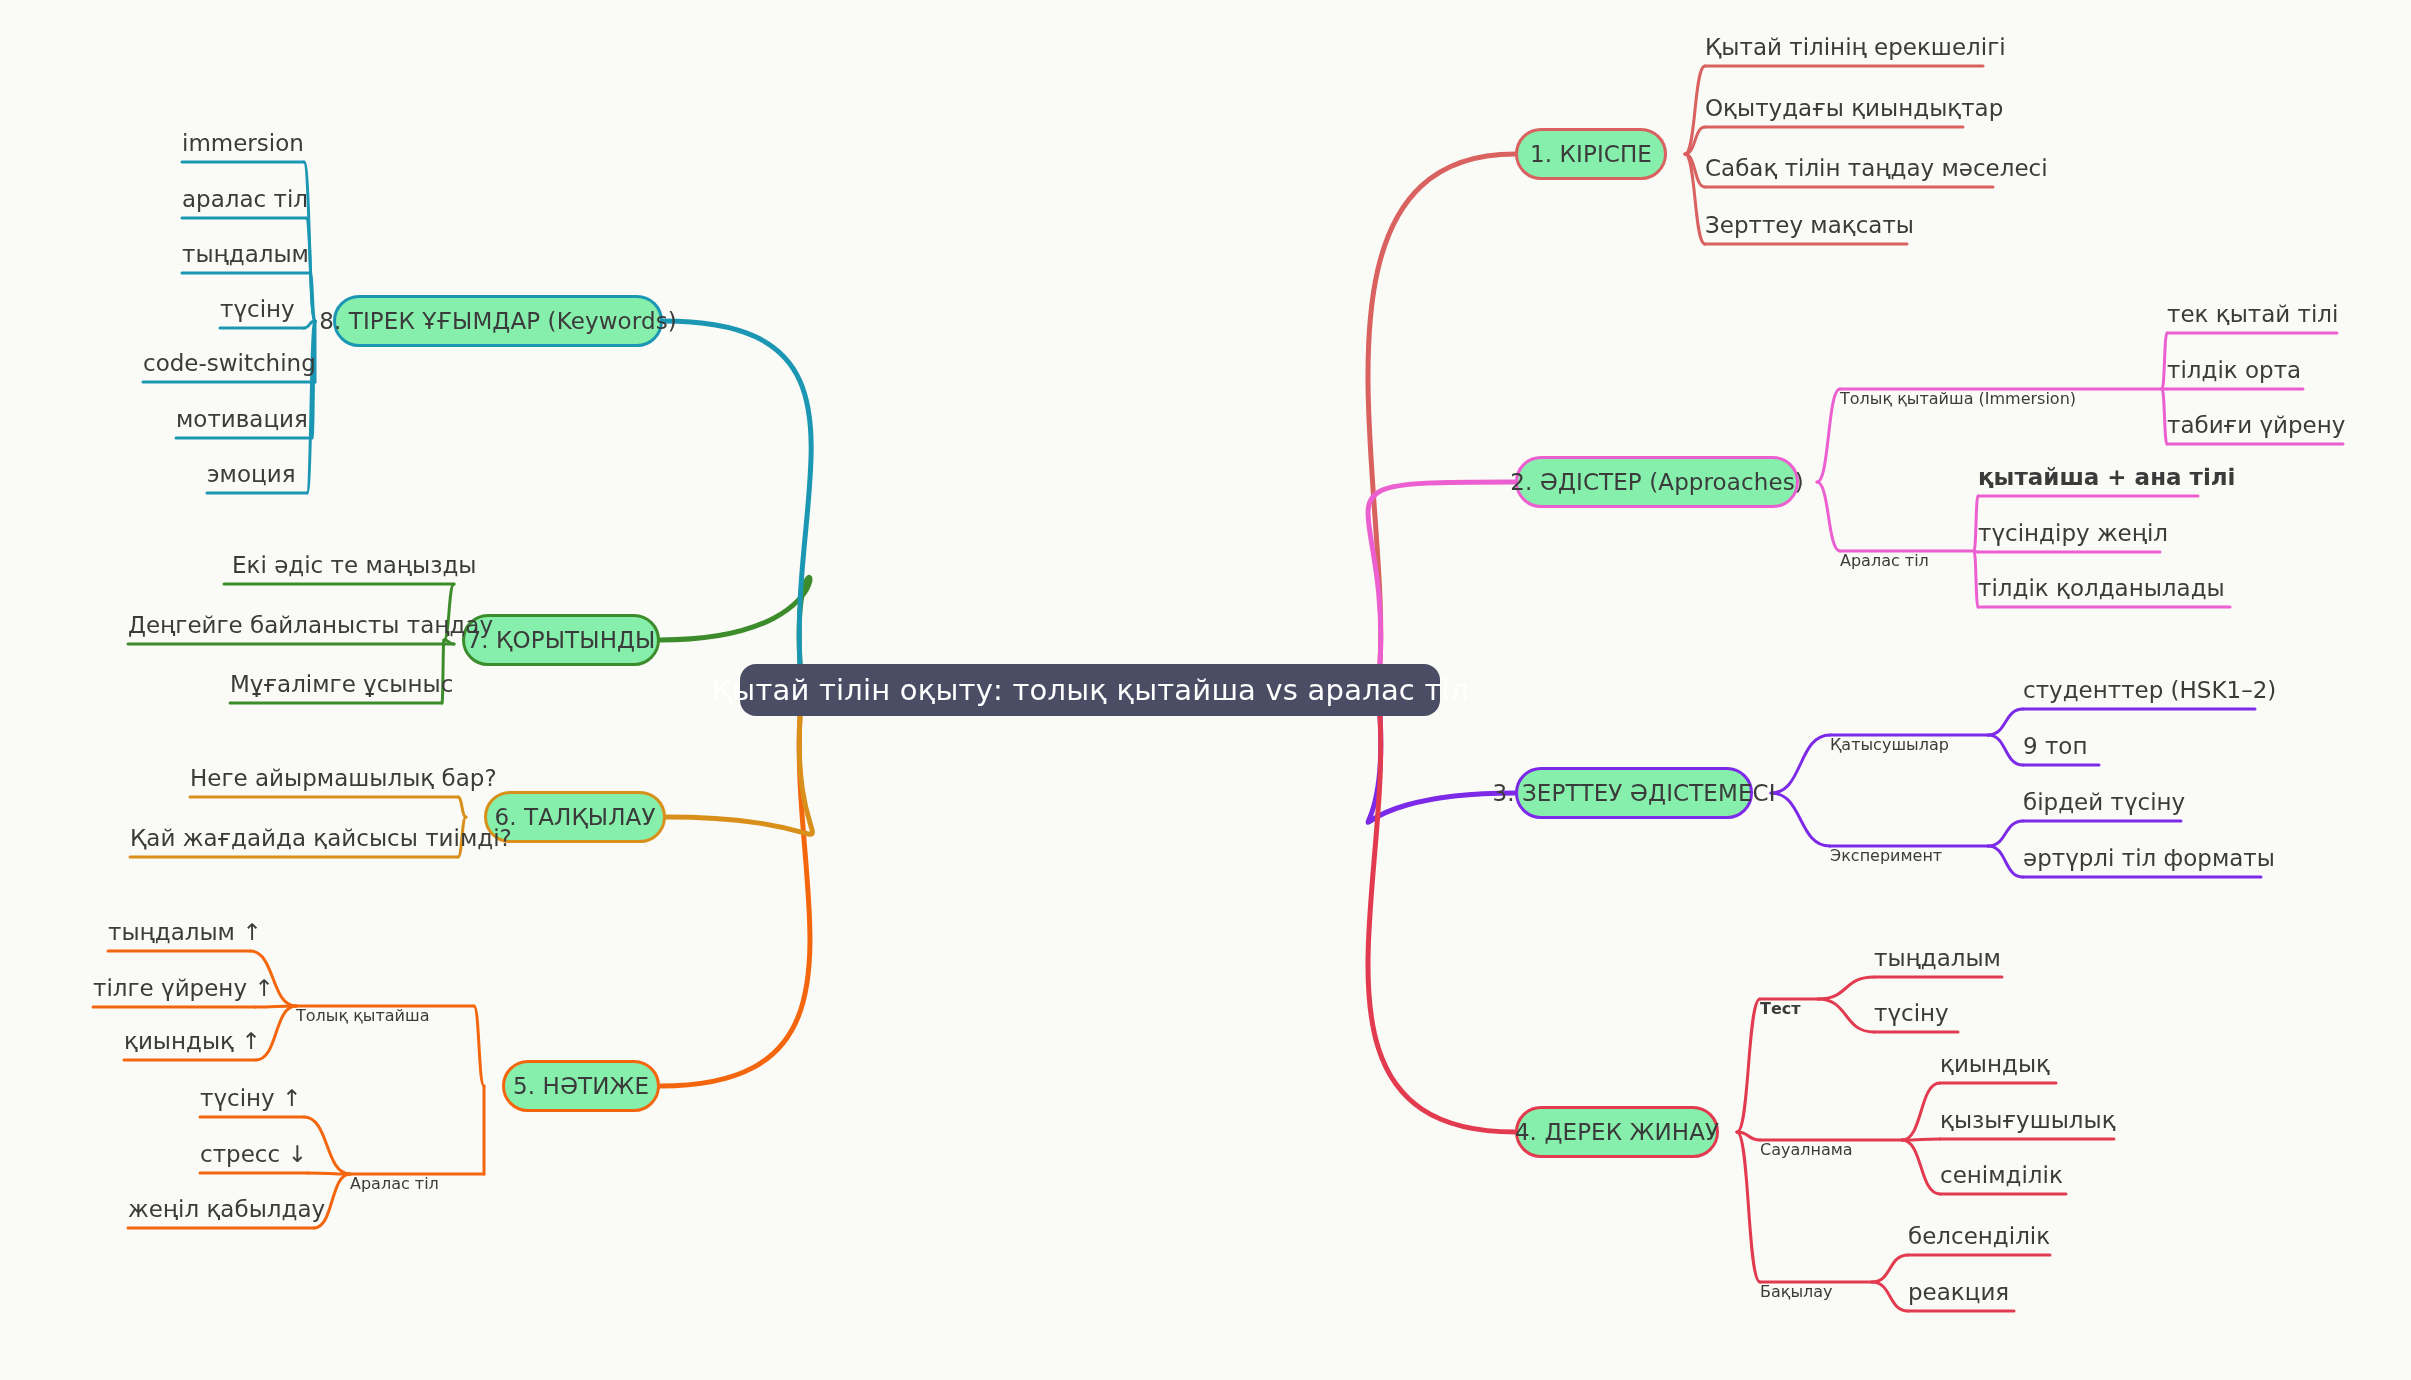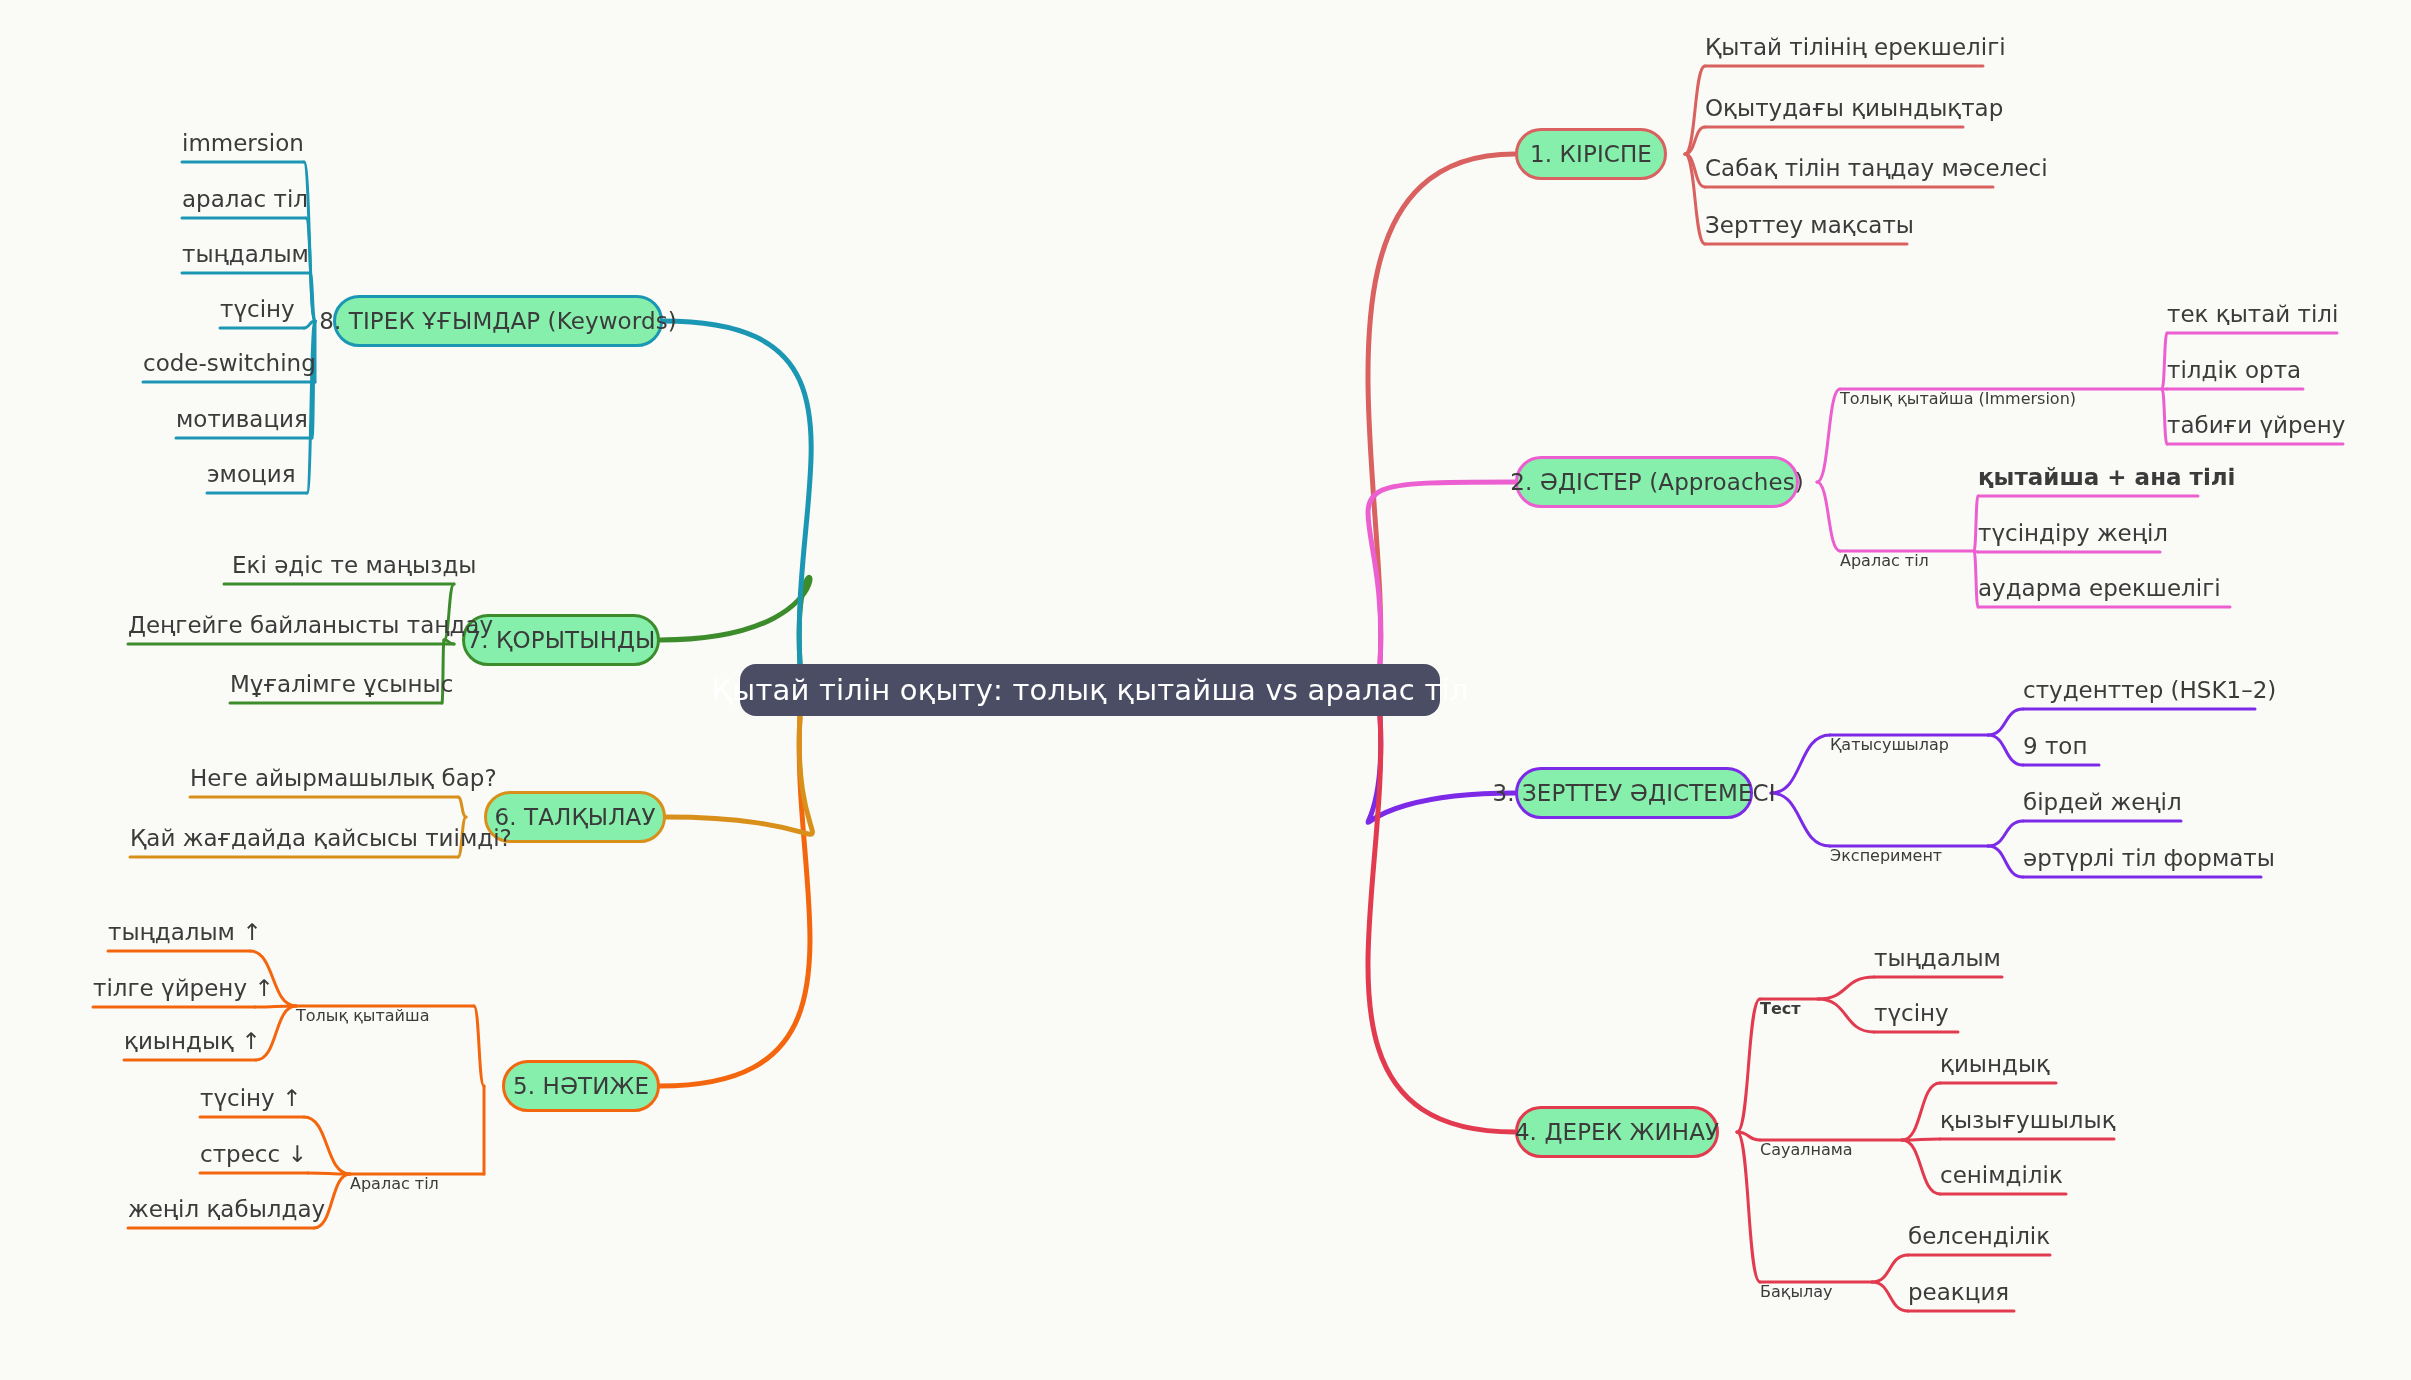--- a/index.html
+++ b/index.html
@@ -194,29 +194,29 @@
       <div class="node-box" style="left: 1515px; top: 456px; width: 284px; height: 52px; border: 3px solid rgb(236, 95, 208);">
         <span>2. ӘДІСТЕР (Approaches)</span>
       </div>
       <div class="sub-label" style="left: 1840px; top: 359px;">Толық қытайша (Immersion)</div>
       <div class="leaf-label" style="left: 2167px; top: 303px;">тек қытай тілі</div>
       <div class="leaf-label" style="left: 2167px; top: 359px;">тілдік орта</div>
       <div class="leaf-label" style="left: 2167px; top: 414px;">табиғи үйрену</div>
       <div class="sub-label" style="left: 1840px; top: 521px;">Аралас тіл</div>
       <div class="leaf-label" style="left: 1978px; top: 466px; font-weight: bold;">қытайша + ана тілі</div>
       <div class="leaf-label" style="left: 1978px; top: 522px;">түсіндіру жеңіл</div>
-      <div class="leaf-label" style="left: 1978px; top: 577px;">аударма ерекшелігі</div>
+      <div class="leaf-label" style="left: 1978px; top: 577px;">тілдік қолданылады</div>
       <div class="node-box" style="left: 1515px; top: 767px; width: 238px; height: 52px; border: 3px solid rgb(124, 42, 232);">
         <span>3. ЗЕРТТЕУ ӘДІСТЕМЕСІ</span>
       </div>
       <div class="sub-label" style="left: 1830px; top: 705px;">Қатысушылар</div>
       <div class="leaf-label" style="left: 2023px; top: 679px;">студенттер (HSK1–2)</div>
       <div class="leaf-label" style="left: 2023px; top: 735px;">9 топ</div>
       <div class="sub-label" style="left: 1830px; top: 816px;">Эксперимент</div>
-      <div class="leaf-label" style="left: 2023px; top: 791px;">бірдей жеңіл</div>
+      <div class="leaf-label" style="left: 2023px; top: 791px;">бірдей түсіну</div>
       <div class="leaf-label" style="left: 2023px; top: 847px;">әртүрлі тіл форматы</div>
       <div class="node-box" style="left: 1515px; top: 1106px; width: 204px; height: 52px; border: 3px solid rgb(226, 58, 78);">
         <span>4. ДЕРЕК ЖИНАУ</span>
       </div>
       <div class="sub-label" style="left: 1760px; top: 969px; font-weight: bold;">Тест</div>
       <div class="leaf-label" style="left: 1874px; top: 947px;">тыңдалым</div>
       <div class="leaf-label" style="left: 1874px; top: 1002px;">түсіну</div>
       <div class="sub-label" style="left: 1760px; top: 1110px;">Сауалнама</div>
       <div class="leaf-label" style="left: 1940px; top: 1053px;">қиындық</div>
       <div class="leaf-label" style="left: 1940px; top: 1109px;">қызығушылық</div>

